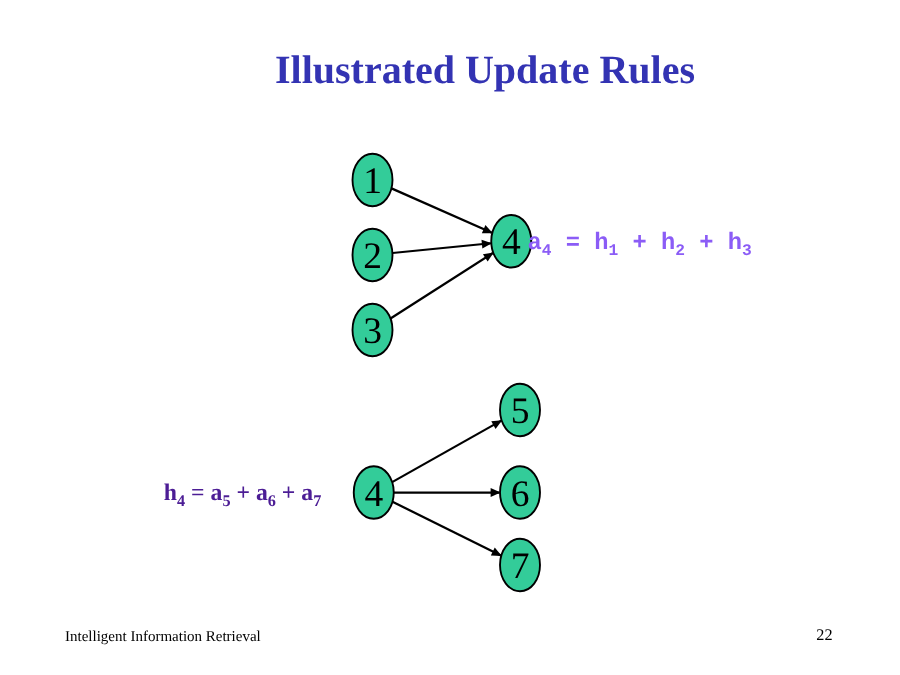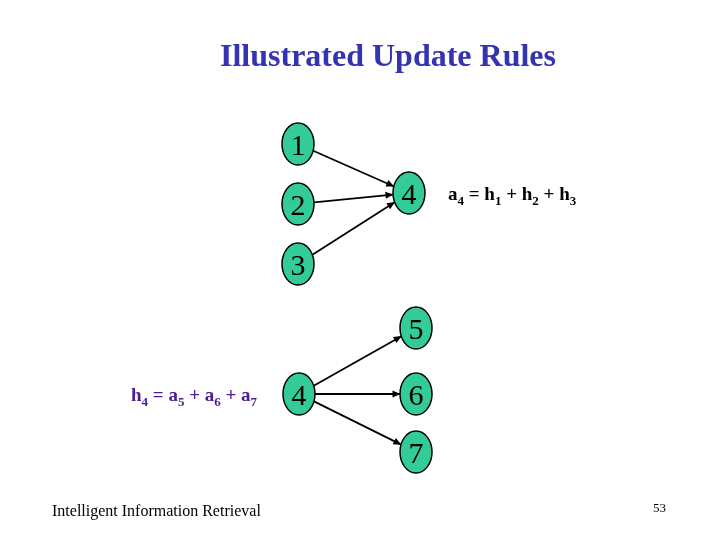--- a/index.html
+++ b/index.html
@@ -49,21 +49,21 @@
   }
   .formula sub {
     font-size: 13px;
     line-height: 0;
   }
   .slide-footer {
     position: absolute;
     left: 52px;
     top: 502px;
     font-family: "Liberation Serif", serif;
-    font-size: 16px;
+    font-size: 12px;
     color: #000000;
   }
   .slide-number {
     position: absolute;
     left: 653px;
     top: 500px;
     font-family: "Liberation Serif", serif;
     font-size: 13px;
     color: #000000;
   }
@@ -101,18 +101,18 @@
       <ellipse cx="416" cy="328" rx="16" ry="21" fill="#33cc99" stroke="#000000" stroke-width="1.5"></ellipse>
       <text x="416" y="328" dy="0.35em" text-anchor="middle" fill="#000000">5</text>
       <ellipse cx="416" cy="394" rx="16" ry="21" fill="#33cc99" stroke="#000000" stroke-width="1.5"></ellipse>
       <text x="416" y="394" dy="0.35em" text-anchor="middle" fill="#000000">6</text>
       <ellipse cx="416" cy="452" rx="16" ry="21" fill="#33cc99" stroke="#000000" stroke-width="1.5"></ellipse>
       <text x="416" y="452" dy="0.35em" text-anchor="middle" fill="#000000">7</text>
     </g>
 </svg>
 
 <div id="formula-layer">
-    <div class="formula" style="left: 448px; top: 183px; color: #000000;">a<sub>4</sub> = h<sub>1</sub> + h<sub>2</sub> + h<sub>3</sub></div>
+    <div class="formula" style="left: 422px; top: 183px; color: #8b5cf6; font-family: Liberation Mono, monospace;">a<sub>4</sub> = h<sub>1</sub> + h<sub>2</sub> + h<sub>3</sub></div>
     <div class="formula" style="left: 131px; top: 384px; color: #4c1d95;">h<sub>4</sub> = a<sub>5</sub> + a<sub>6</sub> + a<sub>7</sub></div>
   </div>
 
 <div class="slide-footer">Intelligent Information Retrieval</div>
-<div class="slide-number">53</div>
+<div class="slide-number">22</div>
 
 </body></html>

